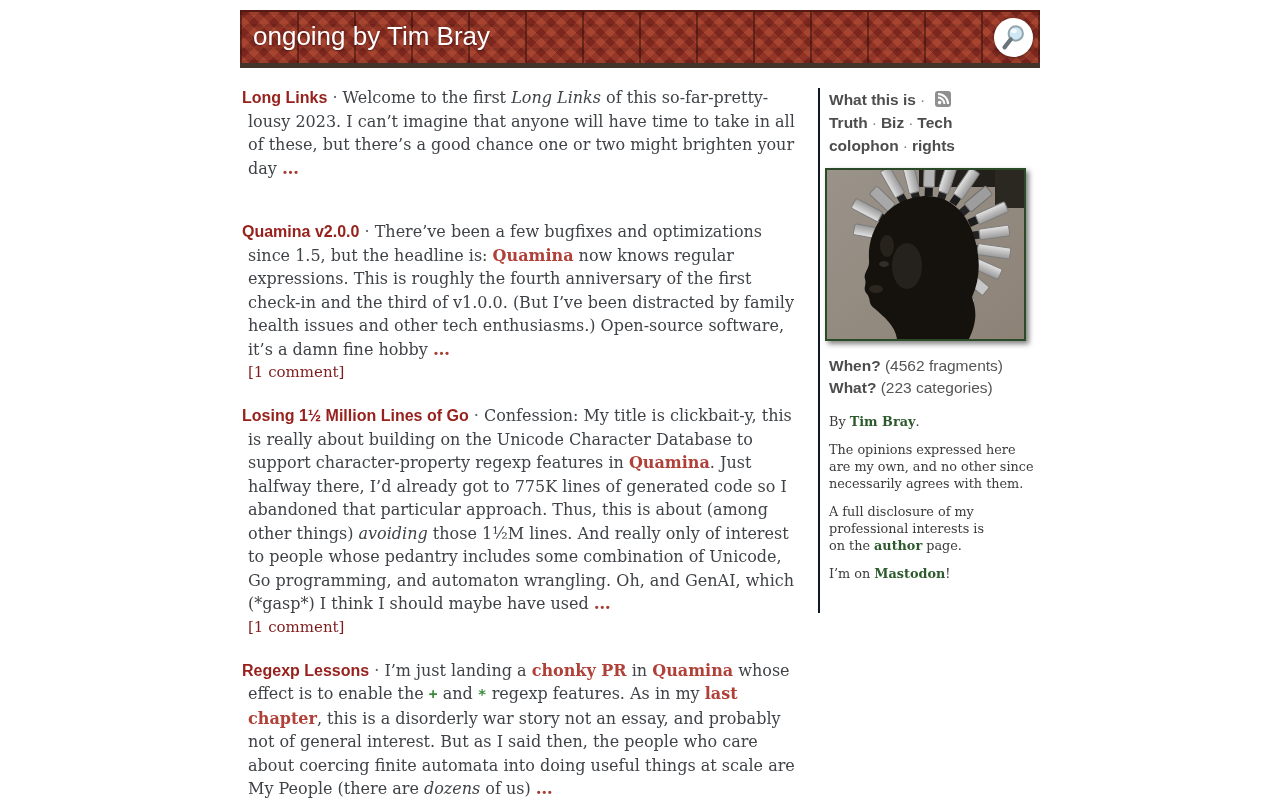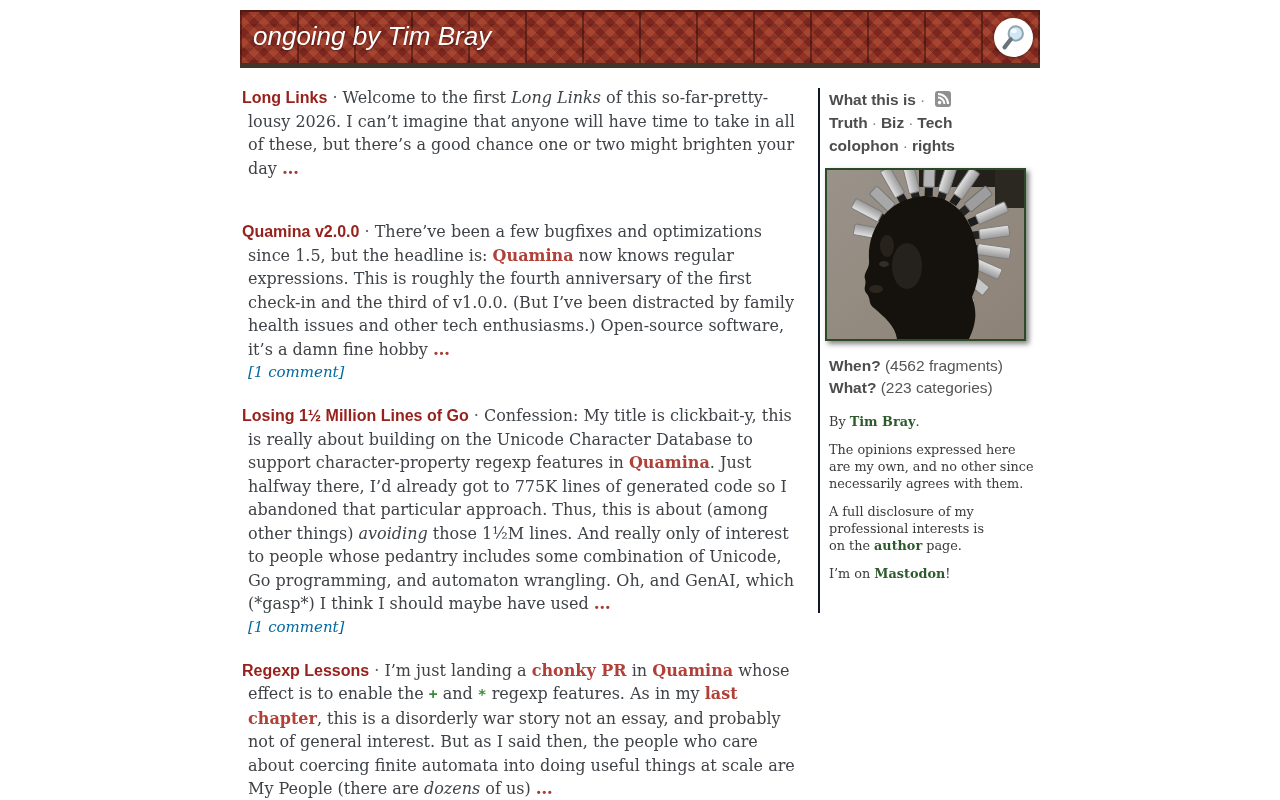--- a/index.html
+++ b/index.html
@@ -15,21 +15,21 @@
       repeating-linear-gradient(90deg, rgba(45,12,8,.50) 0 2px, rgba(0,0,0,0) 2px 57px),
       repeating-linear-gradient(45deg, rgba(176,82,52,.30) 0 7px, rgba(96,26,18,.30) 7px 14px),
       repeating-linear-gradient(-45deg, rgba(190,96,60,.22) 0 7px, rgba(82,20,14,.28) 7px 14px),
       repeating-linear-gradient(0deg, rgba(60,16,10,.22) 0 3px, rgba(0,0,0,0) 3px 12px);
     border-top:2px solid #561a12;
     border-bottom:5px solid #43342a;
   }
   .banner-title{
     position:absolute;left:13px;top:9px;color:#ffffff;
     font-family:"Liberation Sans",sans-serif;font-size:26px;font-weight:400;
-    text-shadow:0 1px 2px rgba(40,0,0,.45);white-space:nowrap;font-style:italic;
+    text-shadow:0 1px 2px rgba(40,0,0,.45);white-space:nowrap;
   }
   .search-btn{
     position:absolute;right:7px;top:6px;width:39px;height:39px;border:none;padding:0;
     border-radius:50%;background:#fff;cursor:pointer;
     box-shadow:0 1px 4px rgba(0,0,0,.45);
   }
   .search-btn svg{display:block;margin:auto;}
   
   .main{position:absolute;left:242px;top:86px;width:563px;}
   .post{margin-bottom:21px;}
@@ -37,22 +37,22 @@
   .post-para{margin:0;padding-left:6px;text-indent:-6px;font-size:16px;line-height:23.5px;}
   .post-title{
     font-family:"Liberation Sans",sans-serif;font-weight:bold;font-size:16px;
     color:#97211c;text-decoration:none;
   }
   .sep{color:#5a5e62;}
   a.plink{color:#b04038;text-decoration:none;font-weight:bold;}
   .codeop{color:#3a8a3a;font-family:"DejaVu Sans Mono",monospace;font-weight:bold;font-size:14.5px;}
   a.more{color:#a53b32;font-weight:bold;letter-spacing:2px;text-decoration:none;font-size:17px;}
   .comments{
-    margin:0;padding-left:6px;font-style:italic;font-size:15px;line-height:22px;
-    color:#0369a1;text-decoration:none;display:block;
+    margin:0;padding-left:6px;font-size:15px;line-height:22px;
+    color:#7f1d1d;text-decoration:none;display:block;
   }
   
   .sidebar{
     position:absolute;left:818px;top:88px;width:232px;height:525px;
     border-left:2px solid #0f172a;padding-left:9px;box-sizing:border-box;
   }
   .nav-line{
     font-family:"Liberation Sans",sans-serif;font-weight:bold;font-size:15.5px;
     line-height:23px;color:#4d4d4d;white-space:nowrap;
   }
@@ -84,21 +84,21 @@
       <circle cx="22" cy="15" r="8" fill="#cfe6f5" stroke="#93a4ac" stroke-width="2.2"></circle>
       <ellipse cx="19.8" cy="12.2" rx="3.4" ry="2.4" fill="#ffffff" opacity="0.75"></ellipse>
       <path d="M16.5 21.5 L9.5 30.5" stroke="#69737a" stroke-width="4.6" stroke-linecap="round"></path>
     </svg>
   </button>
 </div>
 
 <div class="main">
   <div id="posts">
       <div class="post">
-        <p class="post-para"><a class="post-title">Long Links</a><span class="sep"> · </span><span>Welcome to the first </span><em>Long Links</em><span> of this so-far-pretty-lousy 2026. I can’t imagine that anyone will have time to take in all of these, but there’s a good chance one or two might brighten your day </span><a class="more">…</a></p>
+        <p class="post-para"><a class="post-title">Long Links</a><span class="sep"> · </span><span>Welcome to the first </span><em>Long Links</em><span> of this so-far-pretty-lousy 2023. I can’t imagine that anyone will have time to take in all of these, but there’s a good chance one or two might brighten your day </span><a class="more">…</a></p>
       </div>
       <div class="post">
         <p class="post-para"><a class="post-title">Quamina v2.0.0</a><span class="sep"> · </span><span>There’ve been a few bugfixes and optimizations since 1.5, but the headline is: </span><a class="plink">Quamina</a><span> now knows regular expressions. This is roughly the fourth anniversary of the first check-in and the third of v1.0.0. (But I’ve been distracted by family health issues and other tech enthusiasms.) Open-source software, it’s a damn fine hobby </span><a class="more">…</a></p>
         <a class="comments">[1 comment]</a>
       </div>
       <div class="post">
         <p class="post-para"><a class="post-title">Losing 1½ Million Lines of Go</a><span class="sep"> · </span><span>Confession: My title is clickbait-y, this is really about building on the Unicode Character Database to support character-property regexp features in </span><a class="plink">Quamina</a><span>. Just halfway there, I’d already got to 775K lines of generated code so I abandoned that particular approach. Thus, this is about (among other things) </span><em>avoiding</em><span> those 1½M lines. And really only of interest to people whose pedantry includes some combination of Unicode, Go programming, and automaton wrangling. Oh, and GenAI, which (*gasp*) I think I should maybe have used </span><a class="more">…</a></p>
         <a class="comments">[1 comment]</a>
       </div>
       <div class="post">

